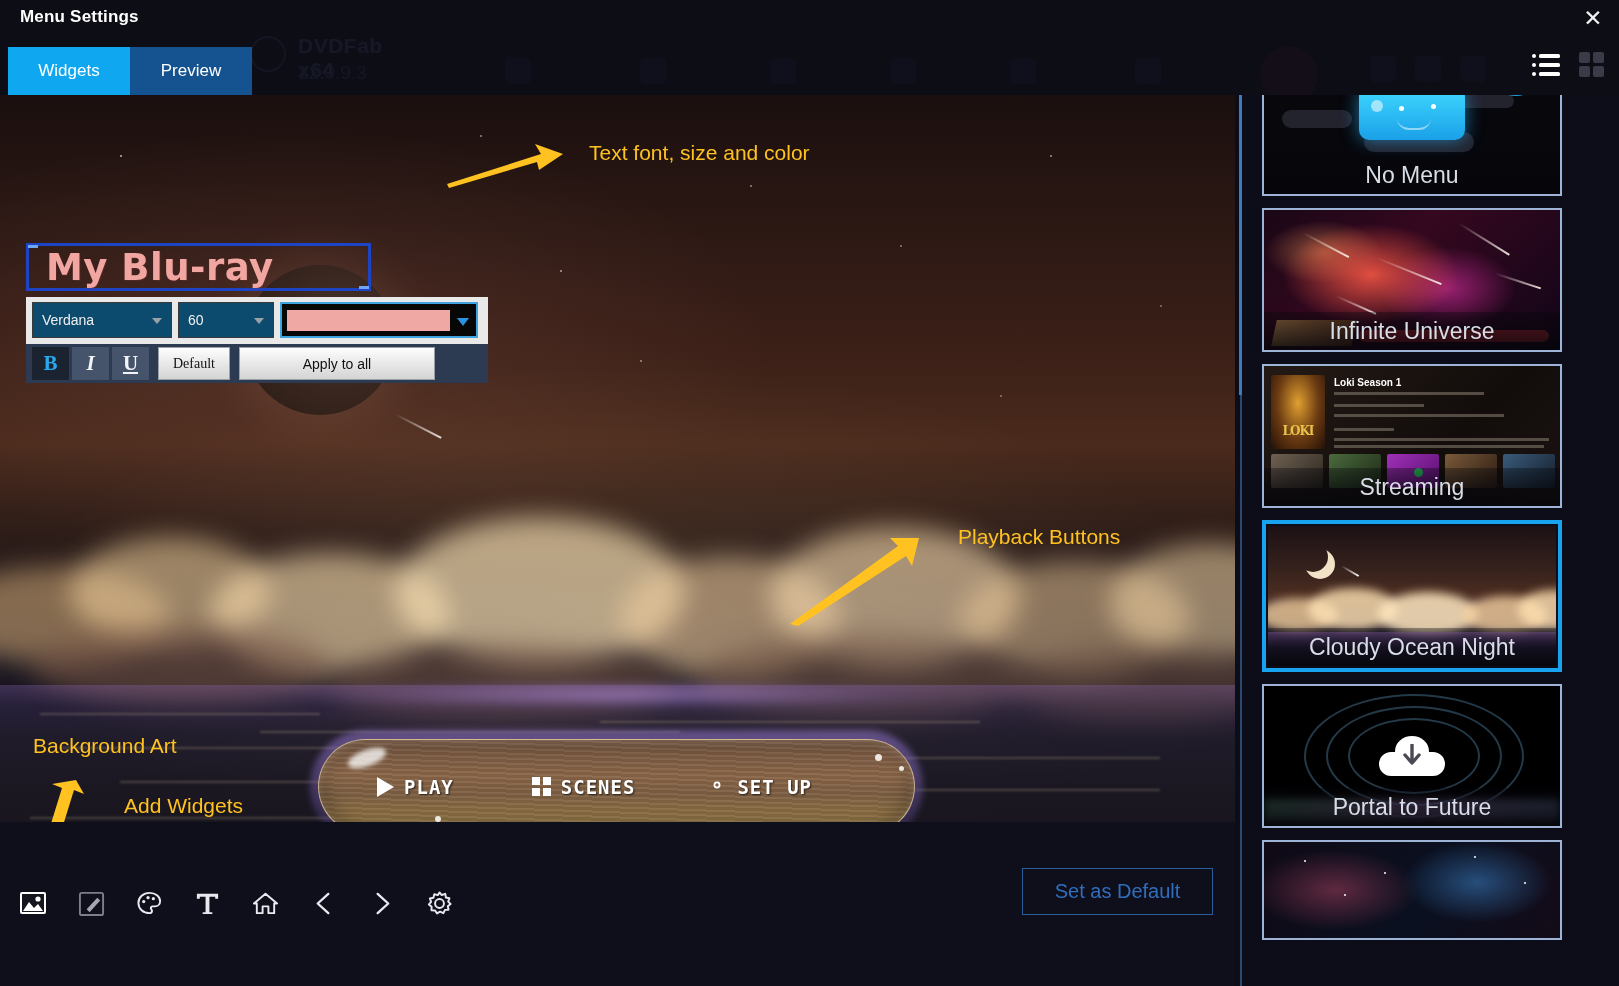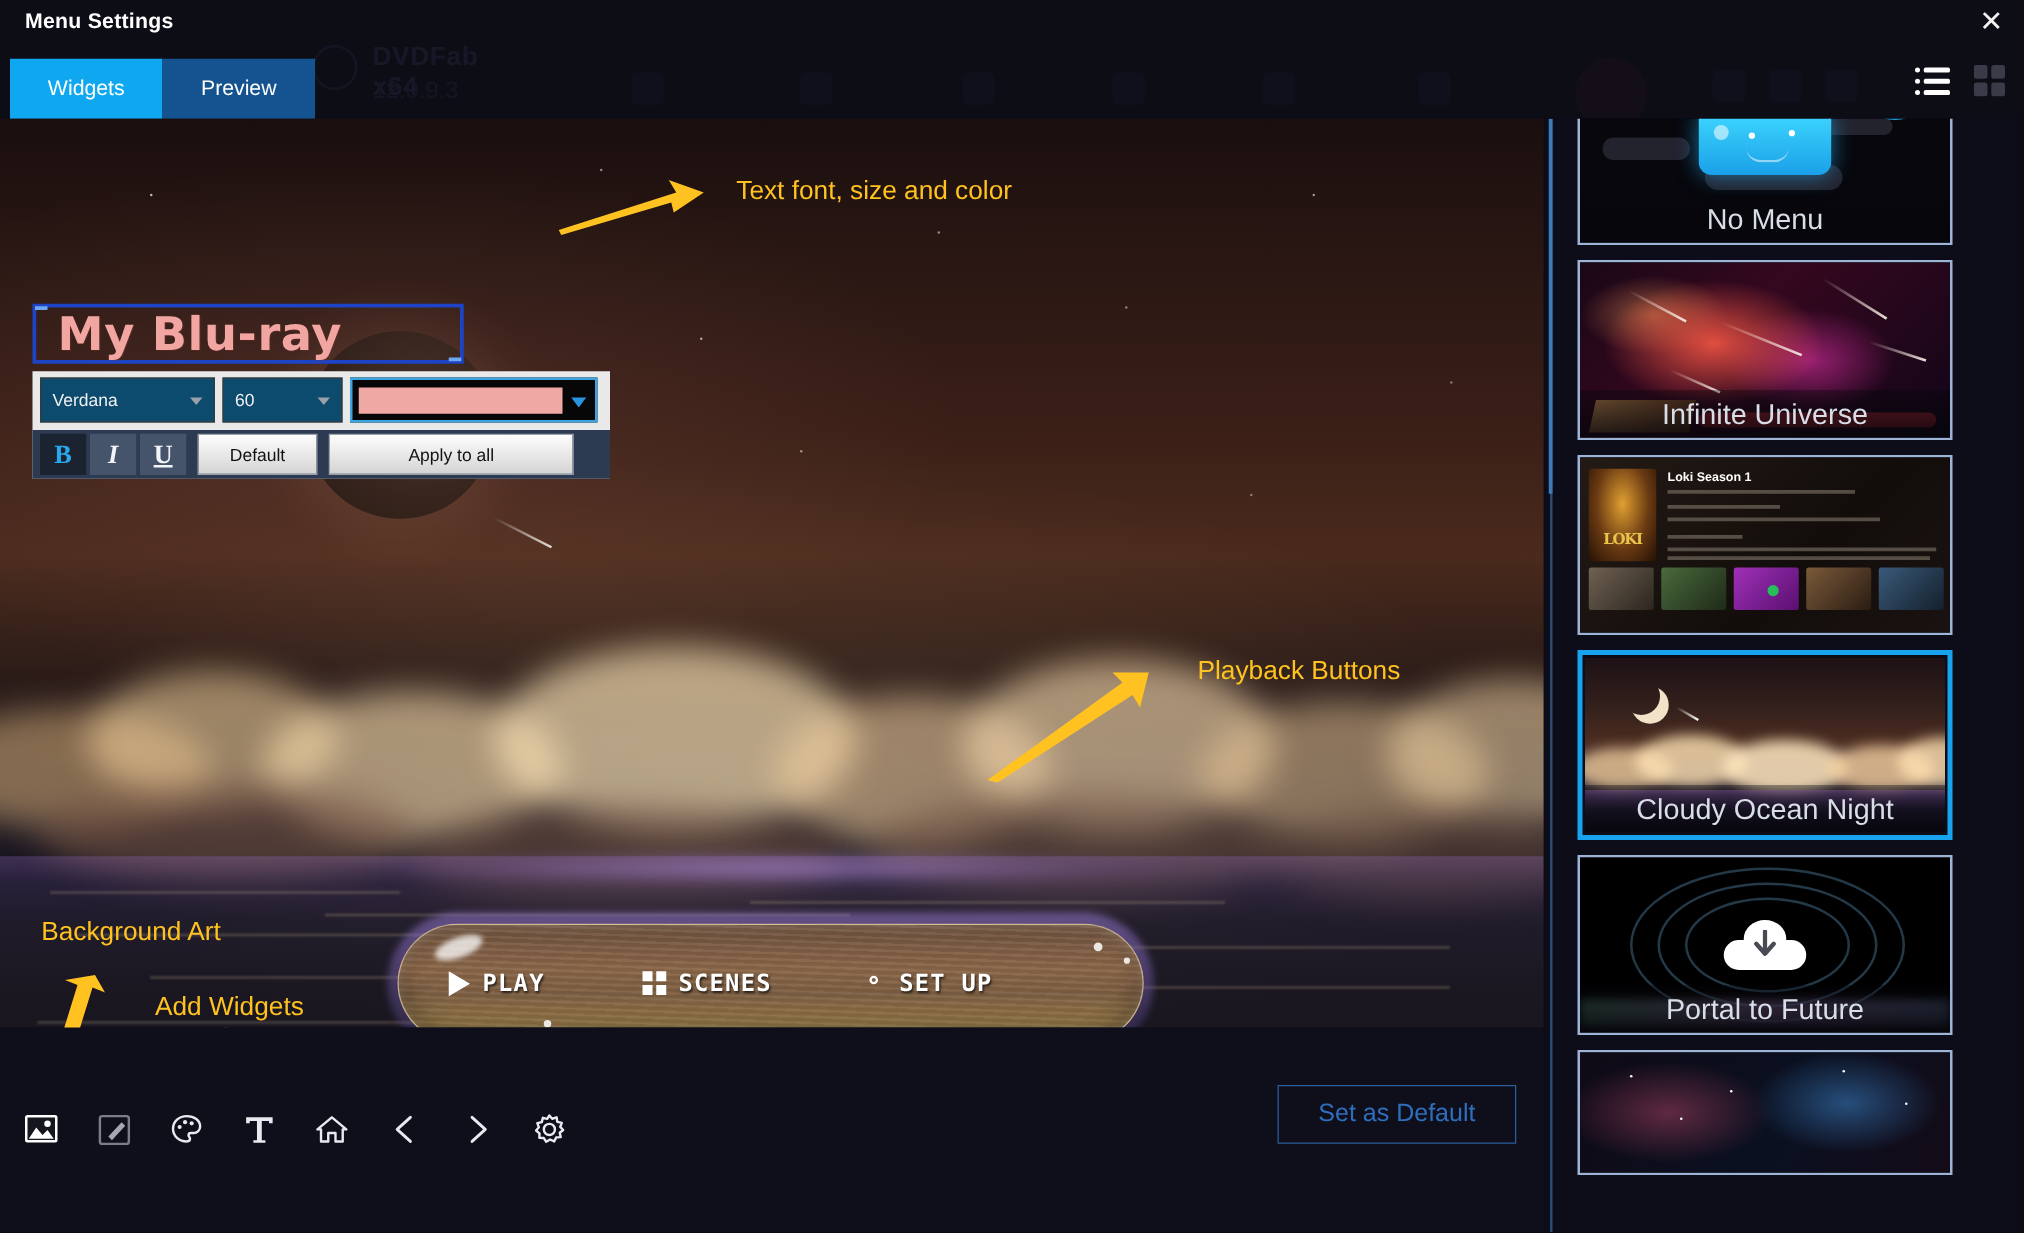--- a/index.html
+++ b/index.html
@@ -89,38 +89,38 @@
   .color-sel { width: 198px; height: 36px; background: #070707; border: 2px solid #3fa3e0; display: flex; align-items: center; padding: 0 5px; cursor: pointer; position: relative; }
   .color-swatch { width: 163px; height: 21px; background: #f0a8a4; }
   .caret-blue { position: absolute; right: 7px; top: 14px; width: 0; height: 0; border-left: 6px solid transparent; border-right: 6px solid transparent; border-top: 8px solid #2b94e0; }
 
   .ft-row2 { display: flex; margin: 6px -6px 0 -6px; background: #2c3b52; padding: 3px 6px; gap: 3px; }
   .style-btn { width: 37px; height: 33px; display: flex; align-items: center; justify-content: center; font-size: 21px; cursor: pointer; font-family: "Liberation Serif", serif; }
   .sb-b { background: #1b2331; color: #2aa8ee; font-weight: bold; }
   .sb-i { background: #45546b; color: #f2f4f8; font-style: italic; font-weight: bold; }
   .sb-u { background: #45546b; color: #f2f4f8; text-decoration: underline; font-weight: bold; }
   .plain-btn { height: 33px; background: linear-gradient(180deg,#fdfdfd,#d4d4d4); border: 1px solid #9aa0a8; color: #111; font-size: 14px; display: flex; align-items: center; justify-content: center; cursor: pointer; }
-  .pb-default { width: 96px; margin-left: 6px; }
+  .pb-default { width: 72px; margin-left: 6px; font-family: Liberation Serif, serif; }
   .pb-apply { width: 196px; margin-left: 6px; }
 
   
   .pbar-wrap { position: absolute; left: 310px; top: 635px; width: 613px; height: 113px; }
   .pbar-glow { position:absolute; inset:0; border-radius: 57px; background: linear-gradient(180deg, rgba(150,120,210,.55), rgba(90,70,160,.25)); filter: blur(3px); }
   .pbar {
     position: absolute; left: 8px; top: 9px; width: 597px; height: 95px; border-radius: 48px;
     background:
       repeating-linear-gradient(2deg, rgba(255,255,255,.05) 0 2px, rgba(0,0,0,.06) 2px 5px),
       linear-gradient(180deg, #6b4f3c 0%, #7d5c44 18%, #8a6648 38%, #7d5f43 58%, #8e7045 78%, #a08550 100%);
     border: 1px solid rgba(255,235,200,.55);
     box-shadow: inset 0 2px 9px rgba(255,240,215,.22), inset 0 -8px 20px rgba(0,0,0,.35);
     display: flex; align-items: center; overflow: hidden;
   }
   .pbar-hl { position:absolute; left:28px; top:10px; width:40px; height:16px; border-radius:50%; background: rgba(255,255,255,.75); filter: blur(2px); transform: rotate(-20deg); }
   .pb-item { display: flex; align-items: center; gap: 10px; color: #fff; font-family: "DejaVu Sans Mono", monospace; font-weight: bold; font-size: 19px; letter-spacing: 1px; cursor: pointer; text-shadow: 1px 1px 2px rgba(0,0,0,.7); }
-  .pb-play { margin-left: 40px; }
+  .pb-play { margin-left: 58px; }
   .pb-scenes { margin-left: 78px; }
   .pb-setup { margin-left: 72px; }
   .tri { width: 0; height: 0; border-top: 10px solid transparent; border-bottom: 10px solid transparent; border-left: 17px solid #fff; }
   .grid4 { width: 19px; height: 19px; display: grid; grid-template-columns: 1fr 1fr; grid-template-rows: 1fr 1fr; gap: 3px; }
   .grid4 i { background: #fff; display: block; }
   .dot { position: absolute; background: #fff; border-radius: 50%; opacity: .85; }
 
   
   .anno { position: absolute; color: #ffc220; font-size: 21px; font-weight: normal; white-space: nowrap; }
   .arrow { position: absolute; }
@@ -489,20 +489,21 @@
             <div class="st-line" style="left:70px; top:62px; width:60px;"></div>
             <div class="st-line" style="left:70px; top:72px; width:215px;"></div>
             <div class="st-line" style="left:70px; top:79px; width:210px;"></div>
             <div class="st-tile" style="left:7px;  background:linear-gradient(135deg,#6f6152,#2c261f);"></div>
             <div class="st-tile" style="left:65px; background:linear-gradient(135deg,#4a6a3c,#1e2a18);"></div>
             <div class="st-tile" style="left:123px;background:linear-gradient(135deg,#a030b8,#5a1070);"></div>
             <div class="st-tile" style="left:181px;background:linear-gradient(135deg,#7a5a3a,#2a1c12);"></div>
             <div class="st-tile" style="left:239px;background:linear-gradient(135deg,#3a5a7a,#14202c);"></div>
             <div style="position:absolute;left:150px;top:102px;width:9px;height:9px;border-radius:50%;background:#25c05a;"></div>
           </div>
+          <div class="thumb-cap">Streaming</div>
         </div>
       </div>
 
       <div class="thumb selected">
         <div class="thumb-img">
           <div class="art-cloudy">
             <div class="cm-moon"></div>
             <div style="position:absolute;left:72px;top:44px;width:20px;height:2px;background:linear-gradient(90deg,rgba(255,255,255,0),#fff);transform:rotate(30deg);"></div>
             <div class="cm-cloud" style="left:-10px; top:72px; width:80px; height:34px; background:rgba(250,215,160,.75);"></div>
             <div class="cm-cloud" style="left:40px;  top:62px; width:90px; height:42px; background:rgba(255,228,180,.8);"></div>

